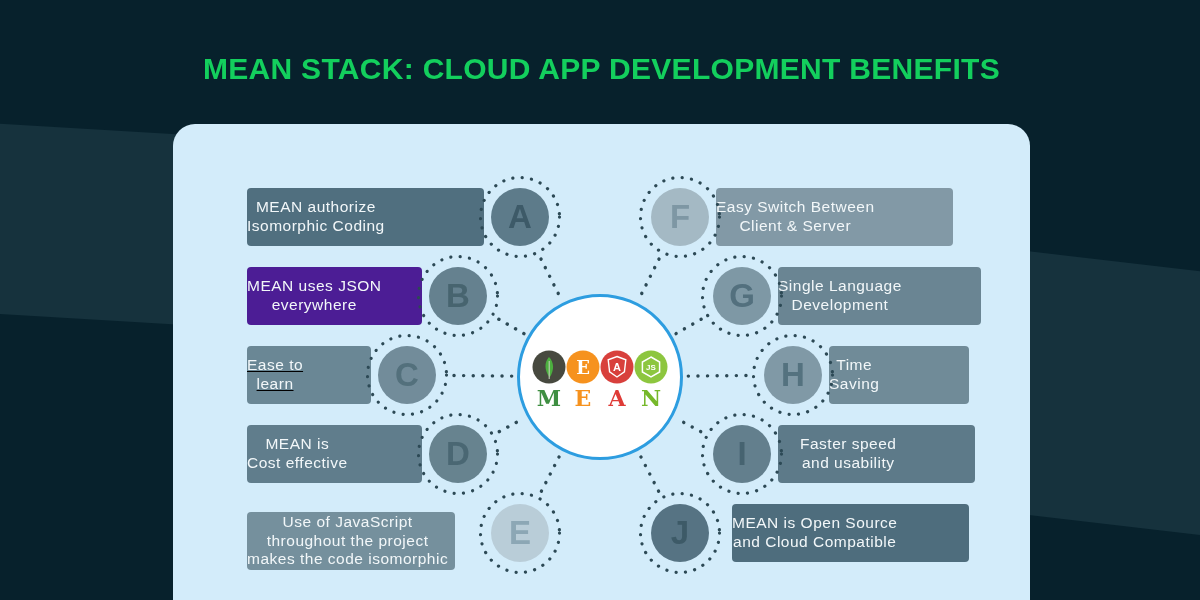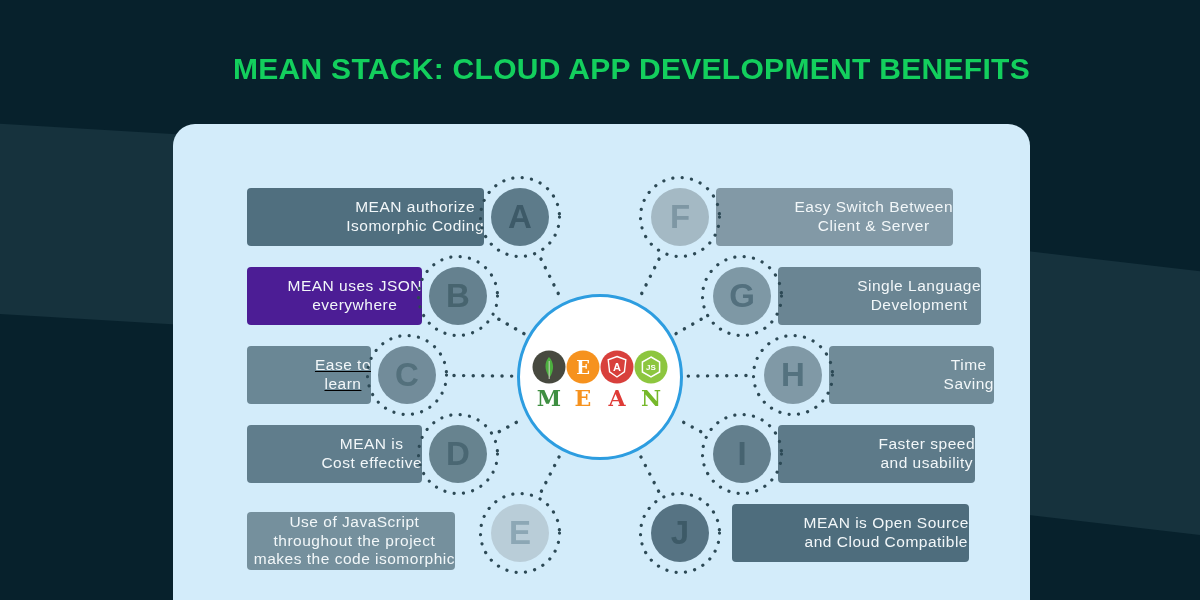--- a/index.html
+++ b/index.html
@@ -5,30 +5,30 @@
   html,body{margin:0;padding:0;background:#000;}
   #stage{
     position:relative;width:1200px;height:600px;overflow:hidden;
     background:var(--bg,#07212c);
     font-family:"Liberation Sans",sans-serif;
   }
   .band{position:absolute;background:var(--band,#16323d);}
   #band-left{left:-30px;top:122px;width:580px;height:190px;transform:rotate(3.4deg);transform-origin:left top;}
   #band-right{left:1000px;top:248px;width:280px;height:262px;transform:rotate(6.6deg);transform-origin:left top;}
   #title{
-    position:absolute;left:173px;top:52px;width:857px;text-align:right;
+    position:absolute;left:173px;top:52px;width:857px;text-align:center;
     font-size:30px;font-weight:bold;letter-spacing:0.3px;color:var(--green,#13cf5d);
   }
   #card{
     position:absolute;left:173px;top:124px;width:857px;height:476px;
     background:var(--card,#d3ecfa);border-radius:22px 22px 0 0;
   }
   .bar{
     position:absolute;height:58px;border-radius:4px;z-index:2;
-    display:flex;align-items:center;justify-content:flex-end;
+    display:flex;align-items:center;justify-content:flex-start;
   }
   .bar span{
     white-space:pre-line;text-align:center;color:var(--bartext,#f2f7f9);
     font-size:15.5px;line-height:1.2;letter-spacing:0.5px;
   }
   #overlay{position:absolute;left:0;top:0;z-index:3;pointer-events:none;}
   .letter-circle{
     position:absolute;width:58px;height:58px;border-radius:50%;z-index:4;
     display:flex;align-items:center;justify-content:center;
     font-size:33px;font-weight:bold;
@@ -140,21 +140,21 @@
     <div class="bar" style="background: rgb(130, 153, 166); top: 188px; left: 716px; width: 237px;">
       <span>Easy Switch Between
 Client &amp; Server</span>
     </div>
     <div class="letter-circle" style="left: 651px; top: 188px; background: rgb(164, 185, 196); color: rgb(126, 151, 164);">F</div>
     <div class="bar" style="background: rgb(106, 133, 147); top: 267px; left: 778px; width: 203px;">
       <span>Single Language
 Development</span>
     </div>
     <div class="letter-circle" style="left: 713px; top: 267px; background: rgb(126, 152, 165); color: rgb(83, 112, 126);">G</div>
-    <div class="bar" style="background: rgb(112, 139, 152); top: 346px; left: 829px; width: 140px; padding-left: 25px;">
+    <div class="bar" style="background: rgb(112, 139, 152); top: 346px; left: 829px; width: 140px;">
       <span>Time
 Saving</span>
     </div>
     <div class="letter-circle" style="left: 764px; top: 346px; background: rgb(128, 153, 166); color: rgb(84, 114, 127);">H</div>
     <div class="bar" style="background: rgb(93, 122, 137); top: 425px; left: 778px; width: 175px; padding-left: 22px;">
       <span>Faster speed
 and usability</span>
     </div>
     <div class="letter-circle" style="left: 713px; top: 425px; background: rgb(99, 127, 141); color: rgb(70, 99, 112);">I</div>
     <div class="bar" style="background: rgb(78, 109, 125); top: 504px; left: 716px; width: 237px; margin-left: 16px;">

